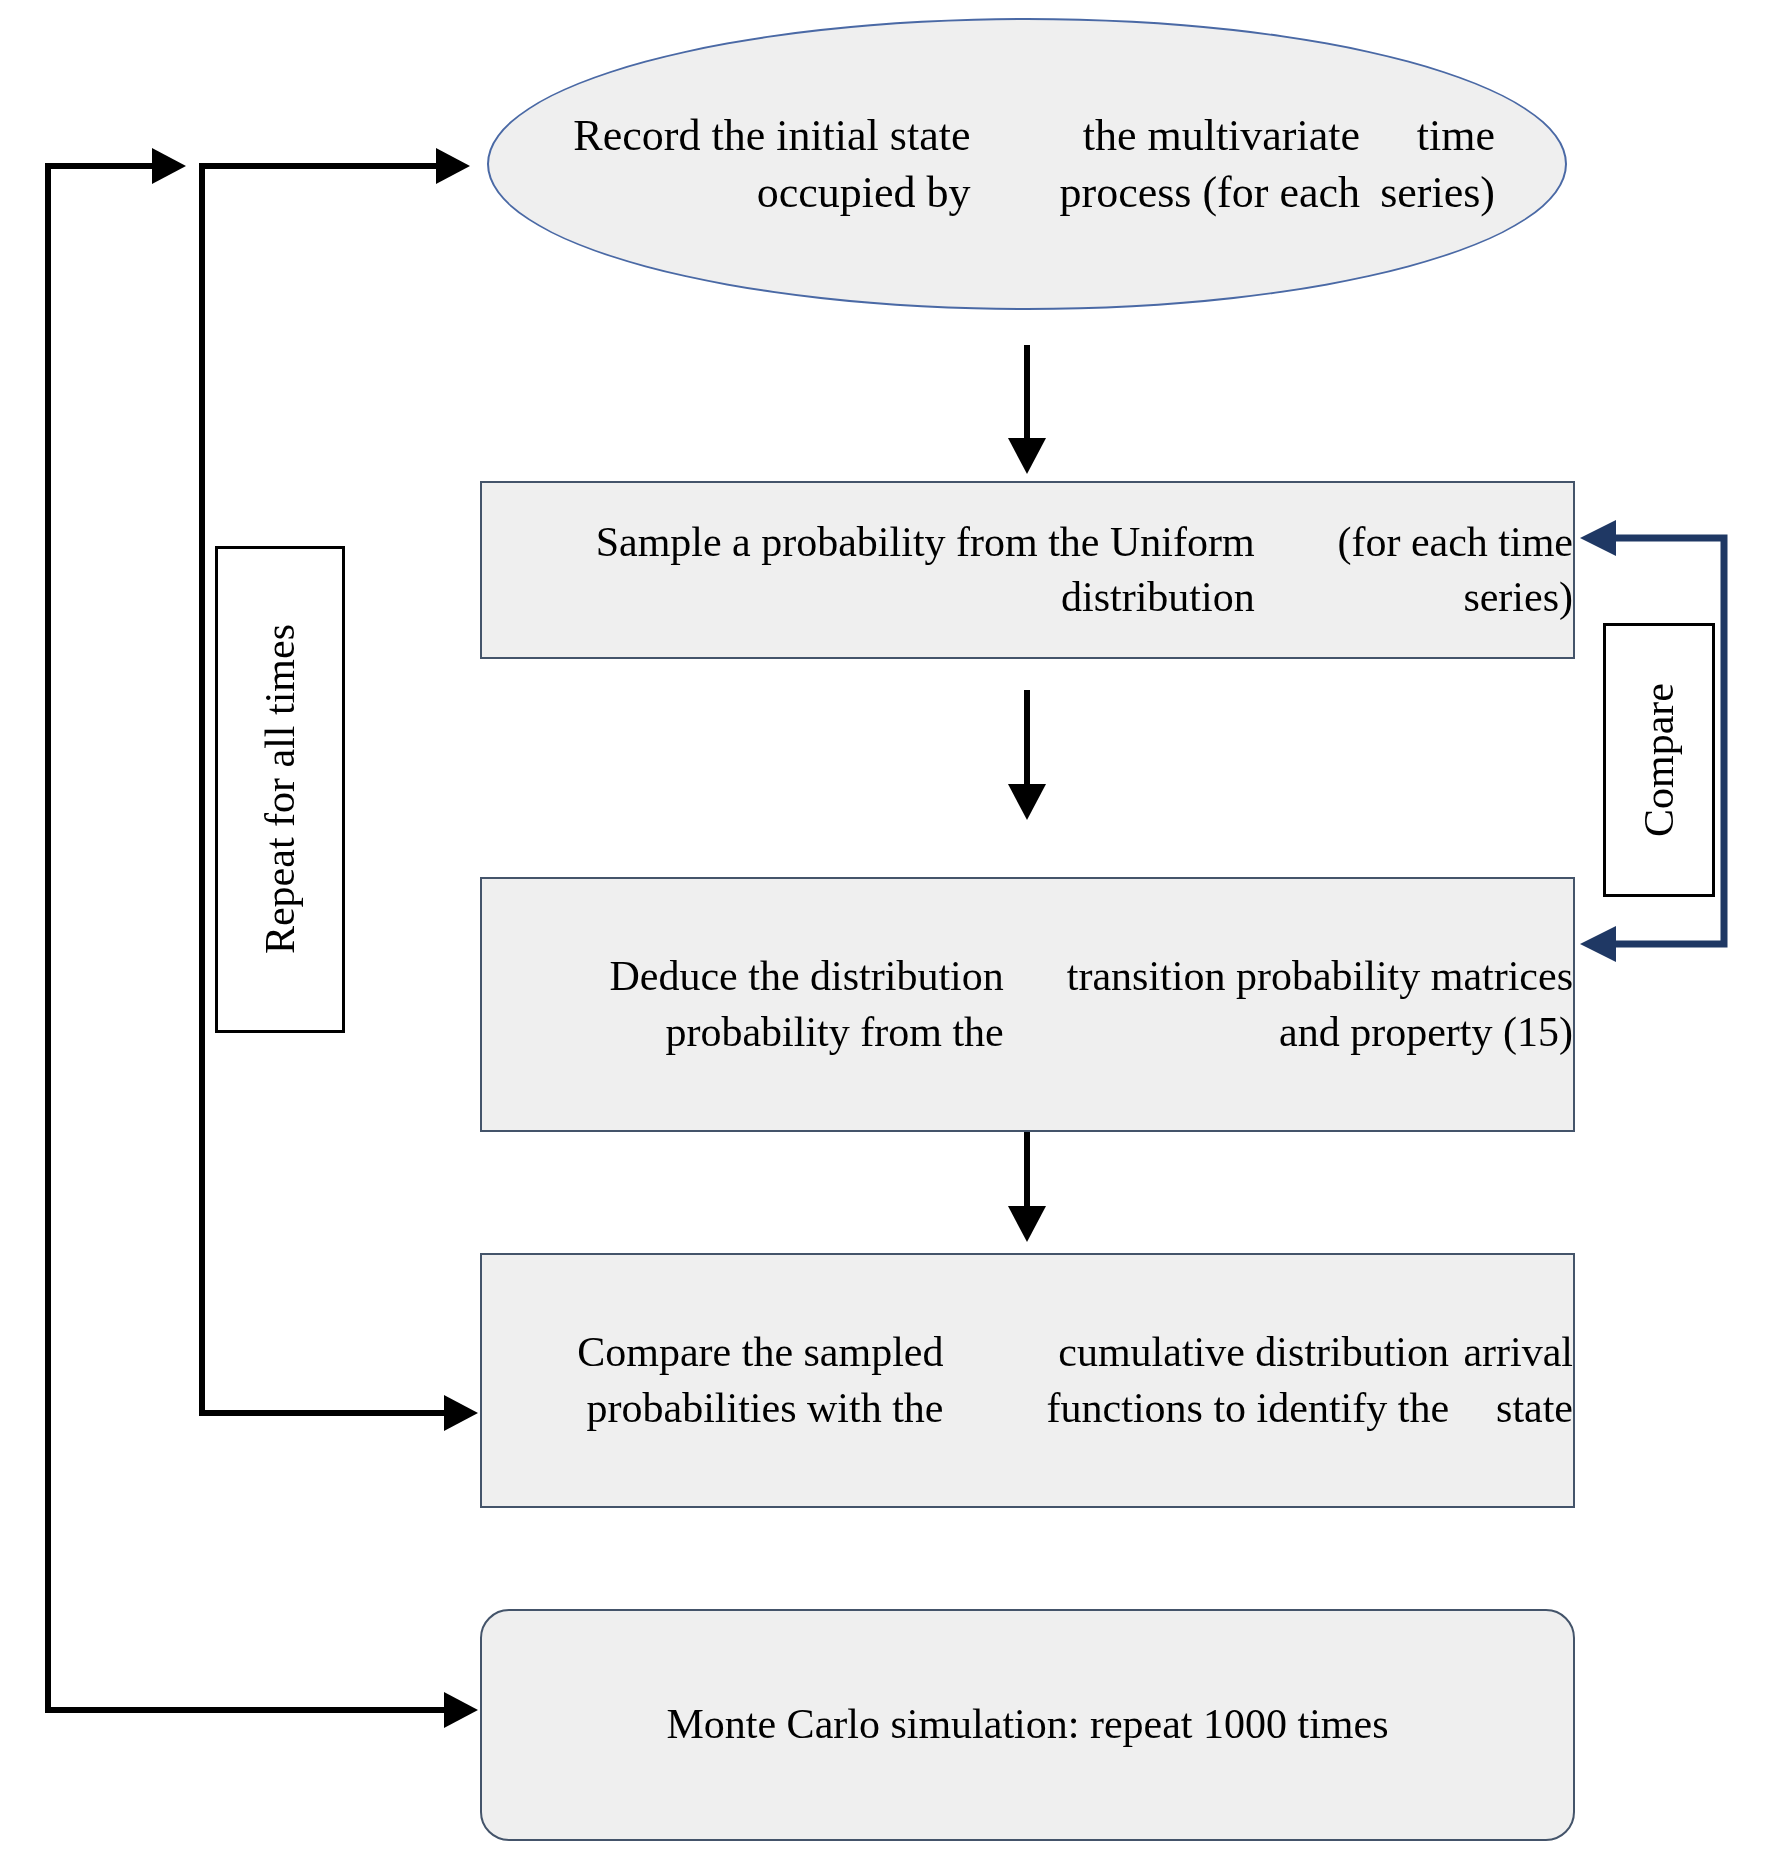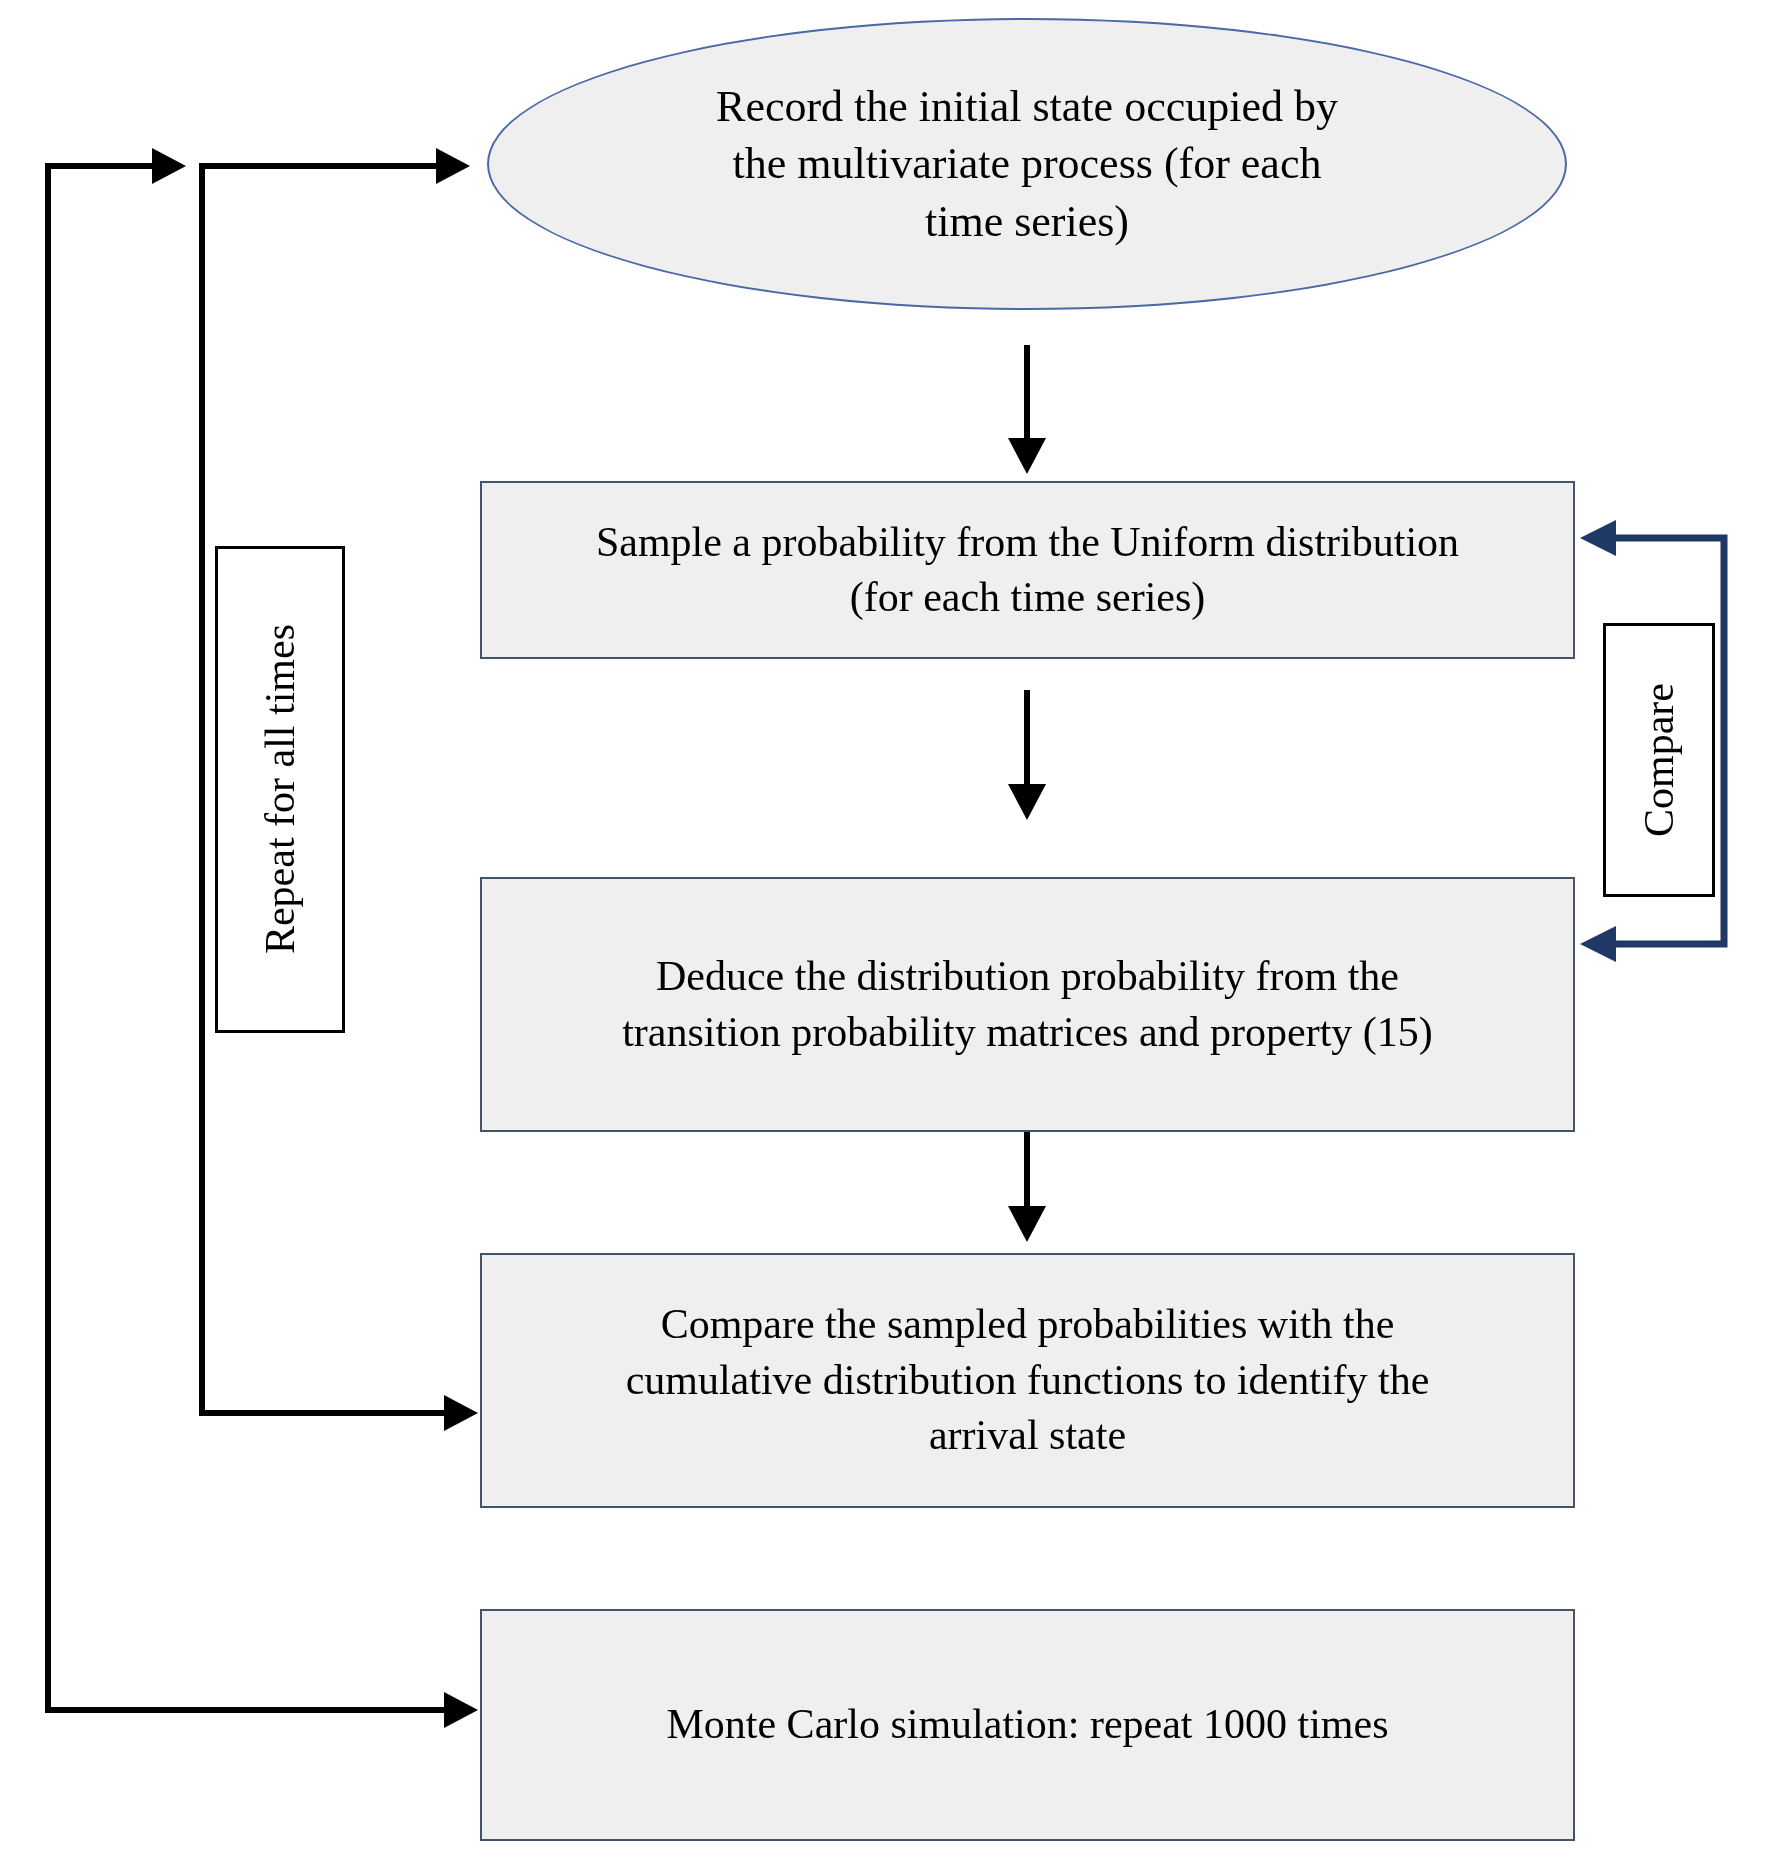--- a/index.html
+++ b/index.html
@@ -8,29 +8,29 @@
     --ellipse-border:#4a69a5;
     --ink:#000000;
     --navy:#1f3864;
     --label-fill:#ffffff;
     --label-border:#000000;
   }
   *{margin:0;padding:0;box-sizing:border-box;}
   body{background:#ffffff;font-family:"Liberation Serif","DejaVu Serif",serif;color:#000;}
   .canvas{position:relative;width:1775px;height:1870px;background:#ffffff;overflow:hidden;}
   .connectors{position:absolute;left:0;top:0;width:1775px;height:1870px;}
-  .node{position:absolute;display:flex;flex-direction:column;justify-content:center;align-items:center;
-        text-align:left;background:var(--node-fill);border:2px solid var(--node-border);
+  .node{position:absolute;display:flex;flex-direction:row;justify-content:center;align-items:center;
+        text-align:right;background:var(--node-fill);border:2px solid var(--node-border);
         font-size:42px;line-height:1.32;}
   .node.ellipse{border-radius:50%;border-color:var(--ellipse-border);font-size:44px;line-height:1.3;}
   #node-record{left:487px;top:18px;width:1080px;height:292px;padding:10px 70px;}
   #node-sample{left:480px;top:481px;width:1095px;height:178px;}
   #node-deduce{left:480px;top:831px;width:1095px;height:255px;margin-top:46px;}
   #node-compare{left:480px;top:1253px;width:1095px;height:255px;font-family:Liberation Serif, serif;}
-  #node-monte{left:480px;top:1609px;width:1095px;height:232px;}
+  #node-monte{left:480px;top:1609px;width:1095px;height:232px;border-radius:29px;}
   .vlabel-box{position:absolute;display:flex;align-items:center;justify-content:center;
               background:var(--label-fill);border:3px solid var(--label-border);font-size:42px;}
   #repeat-box{left:215px;top:546px;width:130px;height:487px;}
   #compare-box{left:1603px;top:623px;width:112px;height:274px;}
   .vtext{writing-mode:vertical-rl;transform:rotate(180deg);white-space:nowrap;}
   .flow-line{stroke:var(--ink);stroke-width:6;fill:none;}
   .flow-head{fill:var(--ink);stroke:none;}
   .navy-line{stroke:var(--navy);stroke-width:7;fill:none;}
   .navy-head{fill:var(--navy);stroke:none;}
 </style>

